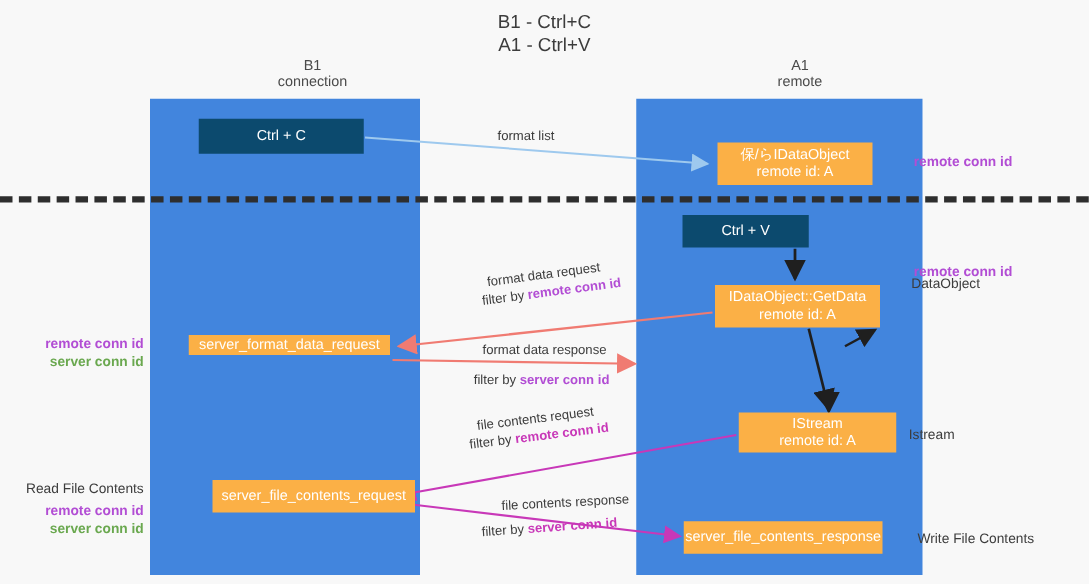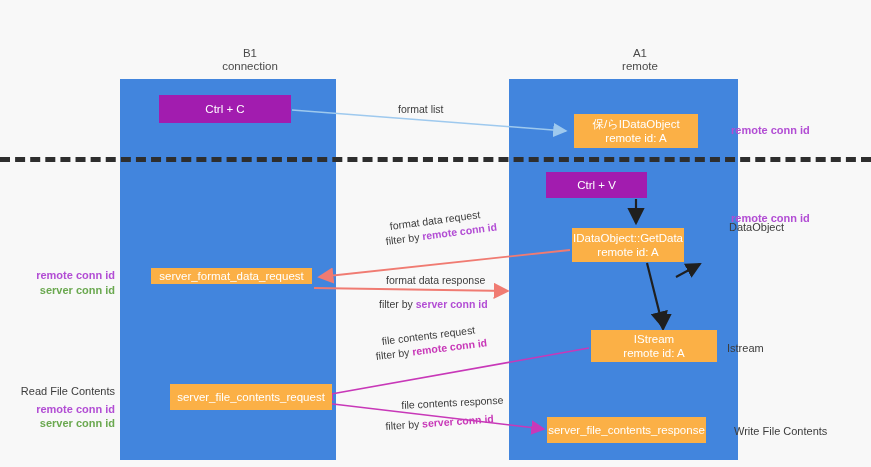--- a/index.html
+++ b/index.html
@@ -68,27 +68,27 @@
     flex-direction: column;
     align-items: center;
     justify-content: center;
     color: #ffffff;
     font-size: 11.5px;
     line-height: 14px;
     text-align: center;
     white-space: pre;
     padding: 2px 4px;
   }
-  .node.green  { background: #a21caf; }
+  .node.green  { background: #0c4a6e; }
   .node.orange { background: #fbb046; }
 
   #node-ctrlc    { left: 159px; top: 95px;  width: 132px; height: 28px; }
   #node-idobj    { left: 574px; top: 114px; width: 124px; height: 34px; }
   #node-ctrlv    { left: 546px; top: 172px; width: 101px; height: 26px; }
-  #node-getdata  { left: 572px; top: 228px; width: 112px; height: 34px; }
+  #node-getdata  { left: 572px; top: 228px; width: 132px; height: 34px; }
   #node-fmtreq   { left: 151px; top: 268px; width: 161px; height: 16px; }
   #node-fmtresp  { left: 514px; top: 278px; width: 157px; height: 26px; }
   #node-istream  { left: 591px; top: 330px; width: 126px; height: 32px; }
   #node-filereq  { left: 150px; top: 384px; width: 162px; height: 26px; margin-left: 20px; }
   #node-fileresp { left: 547px; top: 417px; width: 159px; height: 26px; }
 
   
   .side {
     font-size: 11px;
     line-height: 14px;
@@ -140,20 +140,22 @@
     width: 871px; height: 467px;
     overflow: visible;
     pointer-events: none;
   }
 </style>
 </head>
 <body>
 
 <div id="stage">
 
+  <div class="abs title">B1 - Ctrl+C
+A1 - Ctrl+V</div>
 
   <div class="abs colhead" id="colhead-b1">B1
 connection</div>
   <div class="abs colhead" id="colhead-a1">A1
 remote</div>
 
   <div class="abs lane" id="lane-b1"></div>
   <div class="abs lane" id="lane-a1"></div>
 
   <svg id="wires" viewBox="0 0 871 467">

